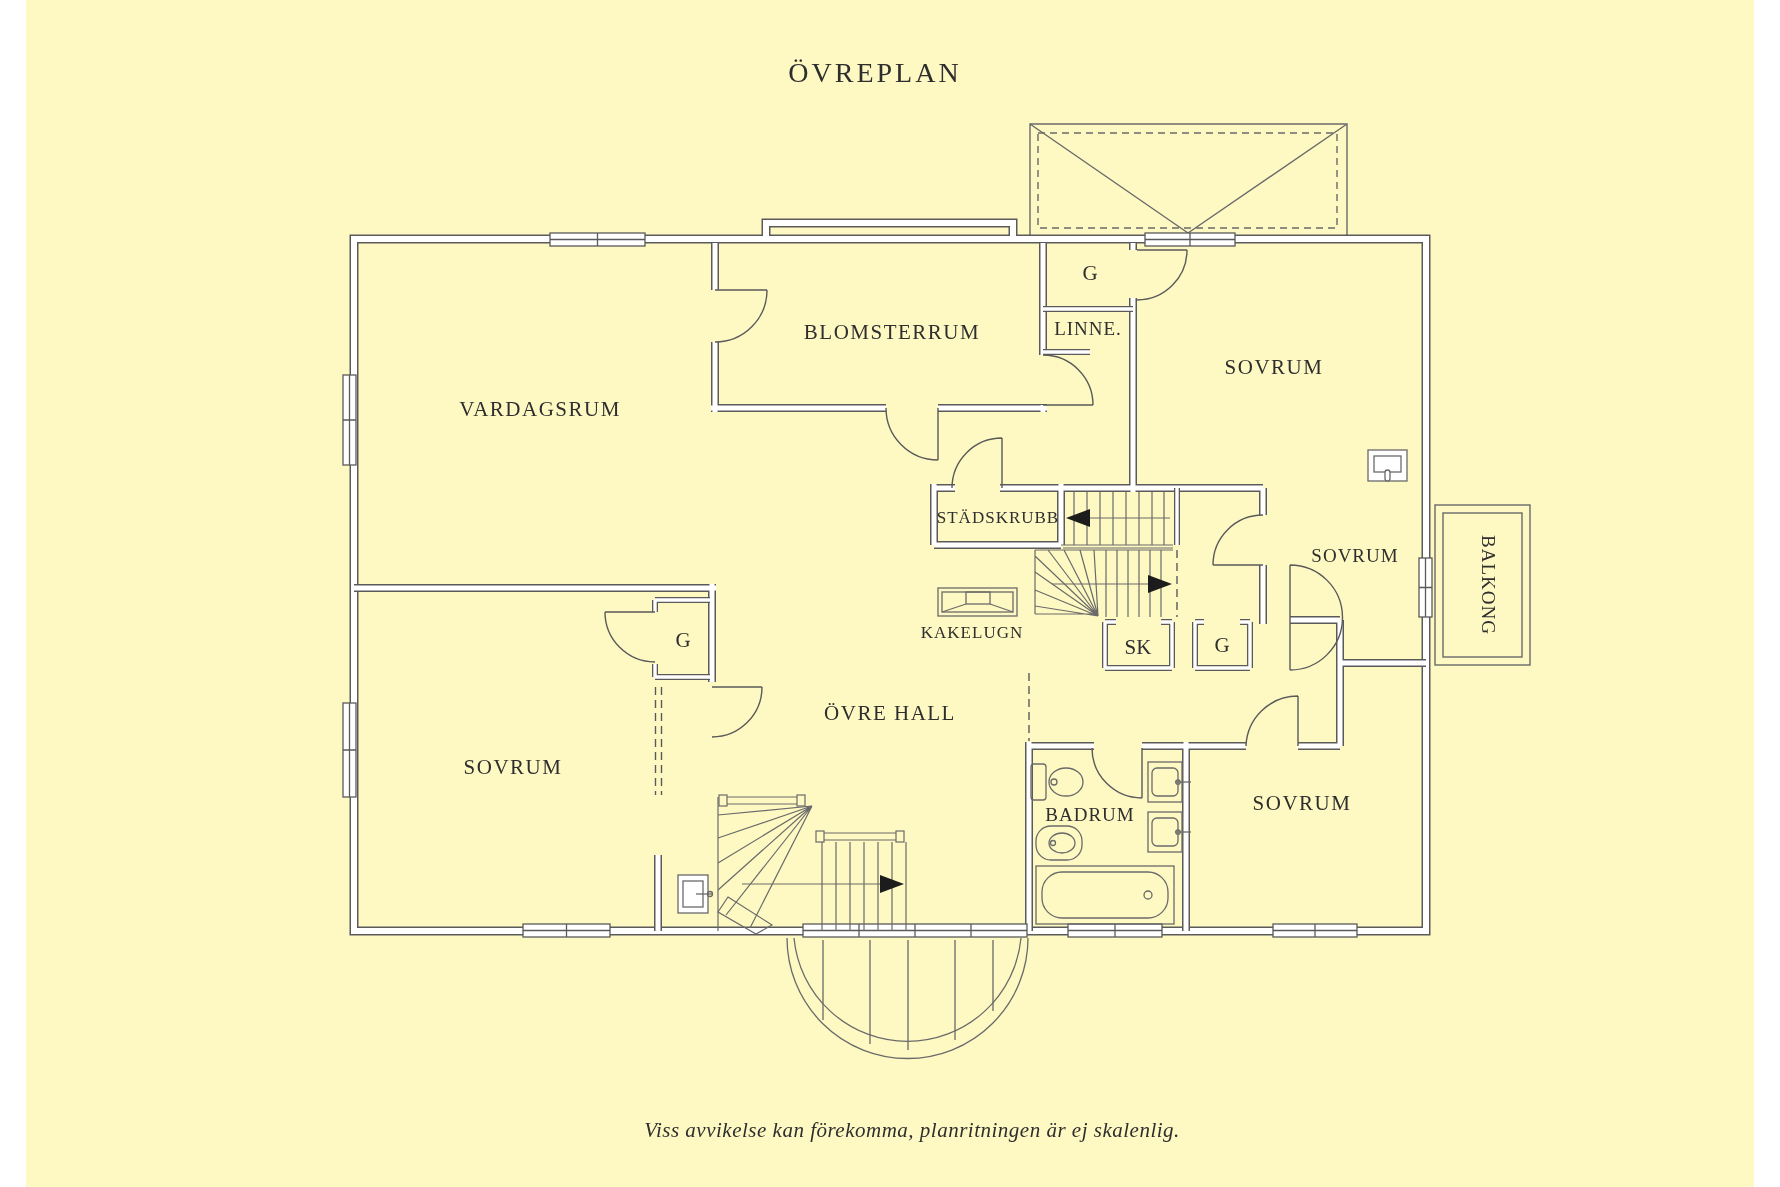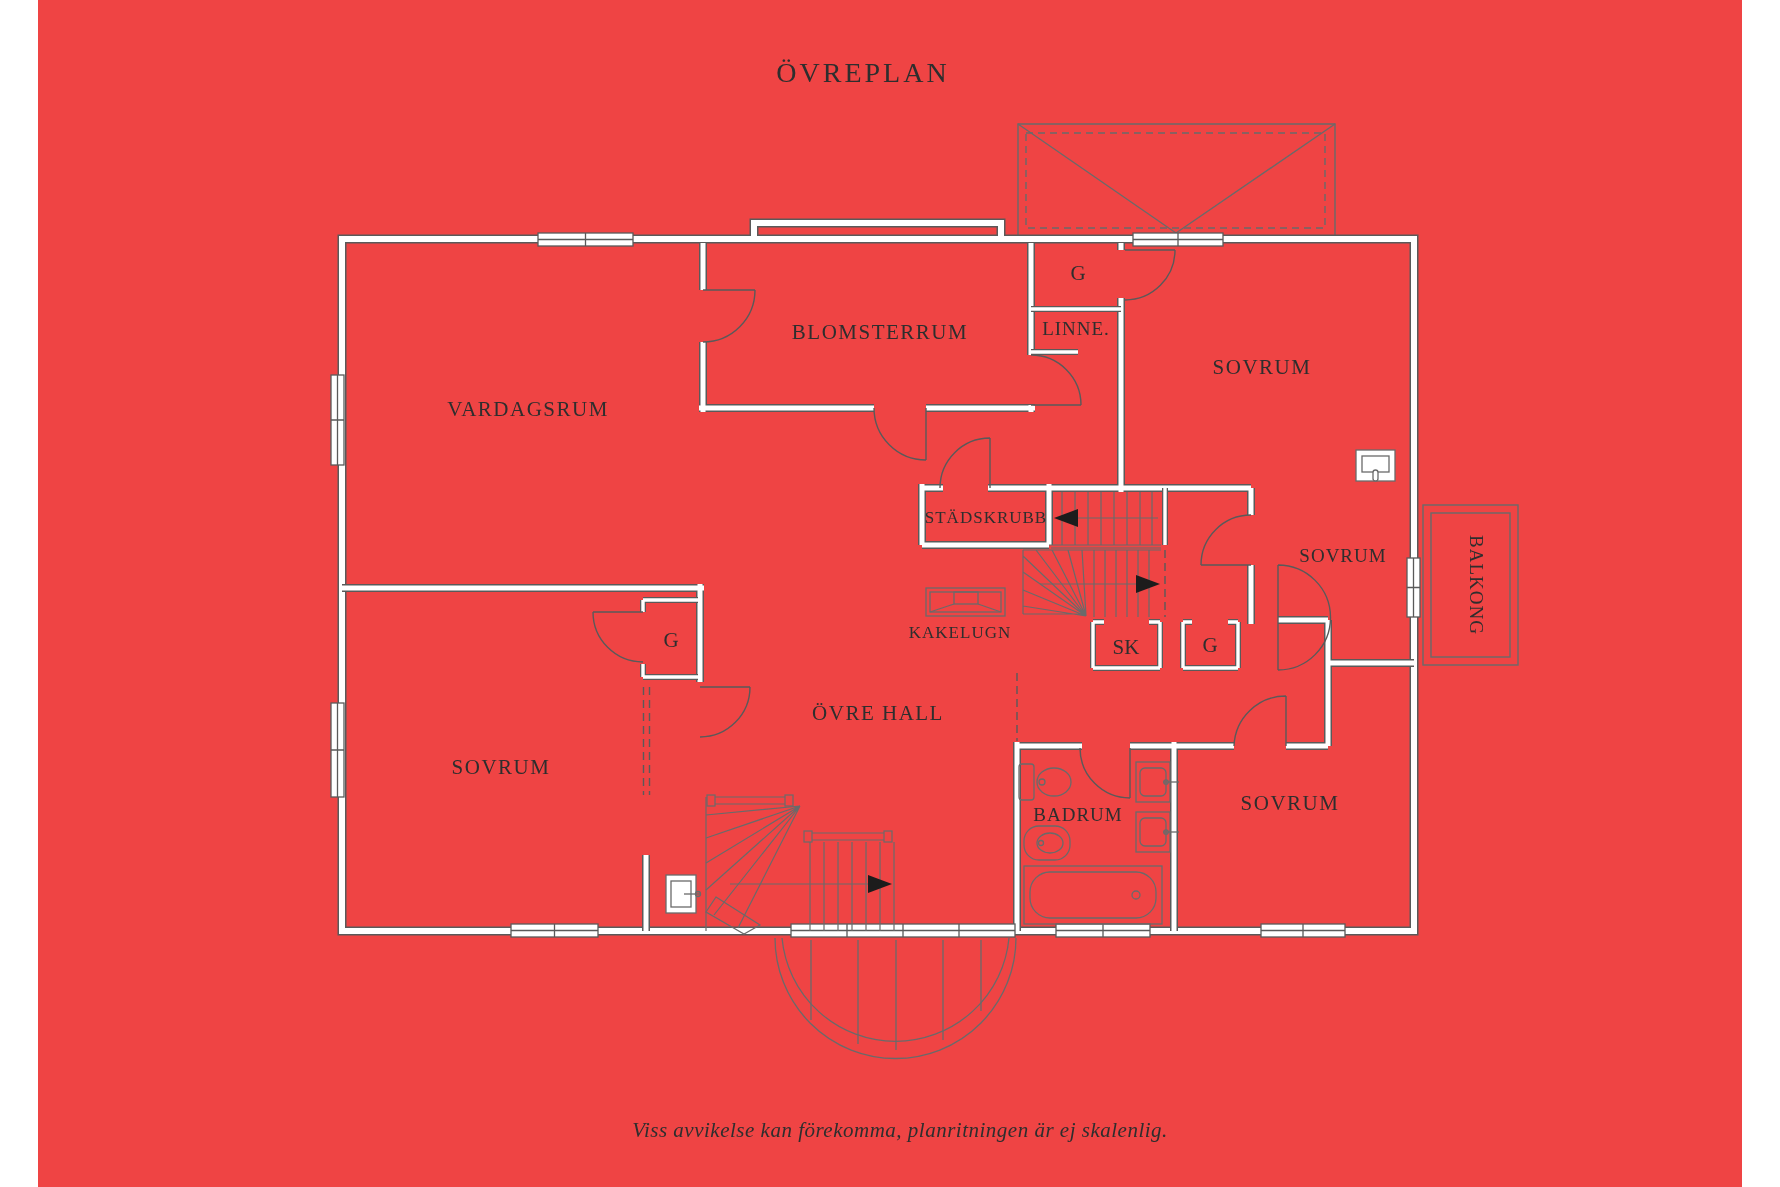--- a/index.html
+++ b/index.html
@@ -1,17 +1,17 @@
 <!DOCTYPE html>
 <html><head>
 <meta charset="utf-8">
 <style>
   html,body{margin:0;padding:0;background:#fff;}
   body{font-family:"Liberation Serif","DejaVu Serif",serif;}
-  #canvas{position:relative;width:1704px;height:1187px;background:#ef4444;margin:0 auto;overflow:hidden;}
+  #canvas{position:relative;width:1704px;height:1187px;background:#fef9c3;margin:0 auto;overflow:hidden;padding-left:24px;}
   svg{display:block;}
   text{fill:#2e2e2e;font-family:"Liberation Serif","DejaVu Serif",serif;}
   .room-label{font-size:21px;letter-spacing:1.5px;}
   .small-label{font-size:17px;letter-spacing:1px;}
   .tiny-label{font-size:19px;letter-spacing:1px;}
   .g-label{font-size:21px;}
   .title-label{font-size:28px;letter-spacing:3px;}
   .disclaimer-label{font-size:21px;font-style:italic;letter-spacing:0.5px;}
 </style>
 </head>

